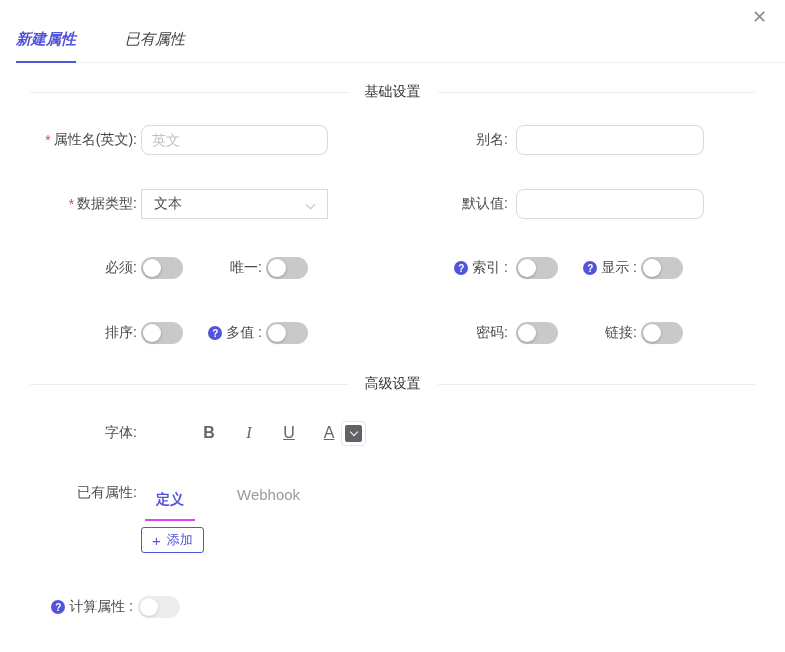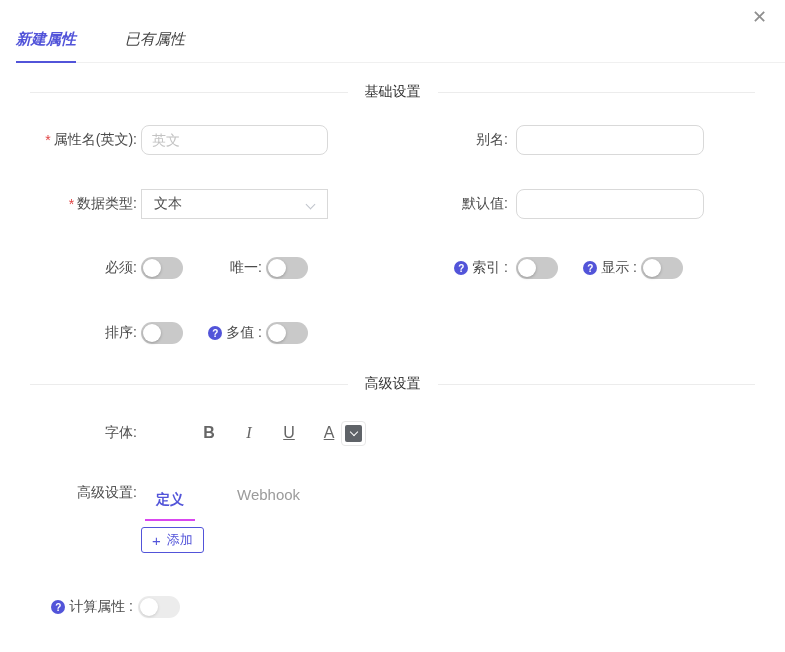--- a/index.html
+++ b/index.html
@@ -161,20 +161,30 @@
       <div class="lbl">
           <span>排序:</span>
         </div>
       <div class="toggle"></div>
       <div class="lbl lbl2">
         <span class="help">?</span>
         <span>多值 :</span>
       </div>
       <div class="toggle"></div>
     </div>
+    <div class="cell-r">
+      <div class="lbl lbl-r">
+          <span>密码:</span>
+        </div>
+      <div class="toggle"></div>
+      <div class="lbl lbl2">
+          <span>链接:</span>
+        </div>
+      <div class="toggle"></div>
+    </div>
   </div>
 
   <div class="divider" style="top:375px;">
     <div class="line"></div>
     <div class="dtitle">高级设置</div>
     <div class="line"></div>
   </div>
 
   <div class="fontrow">
     <div class="lbl">
@@ -188,21 +198,21 @@
       <span class="color-btn">
         <span class="color-swatch">
           <span class="wchev"></span>
         </span>
       </span>
     </div>
   </div>
 
   <div class="predefrow">
     <div class="lbl" style="margin-top:2px;">
-      <span>高级设置:</span>
+      <span>已有属性:</span>
     </div>
     <div class="ptabs">
       <div class="ptab active">定义</div>
       <div class="ptab webhook">Webhook</div>
     </div>
   </div>
 
   <button class="add-btn">
     <span class="plus">+</span>
     <span>添加</span>

